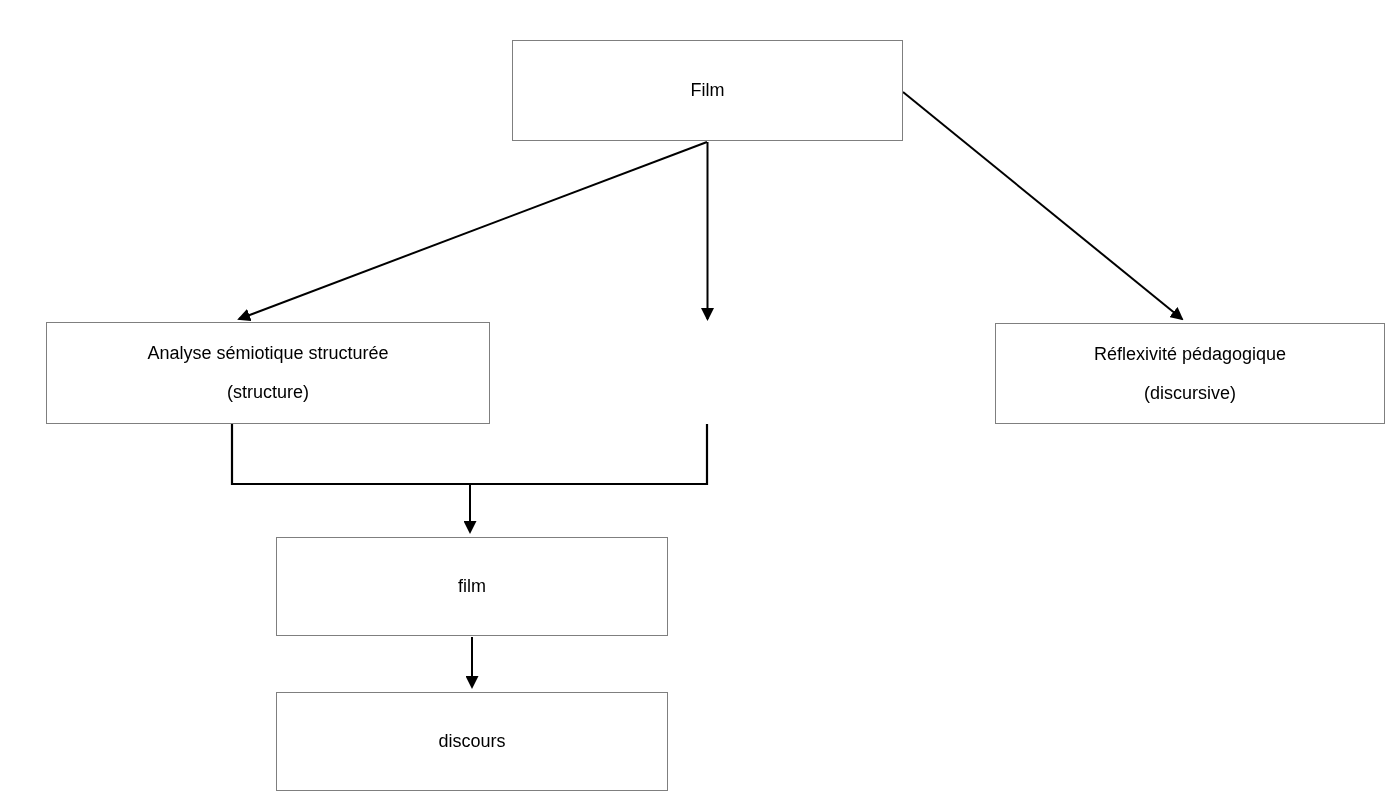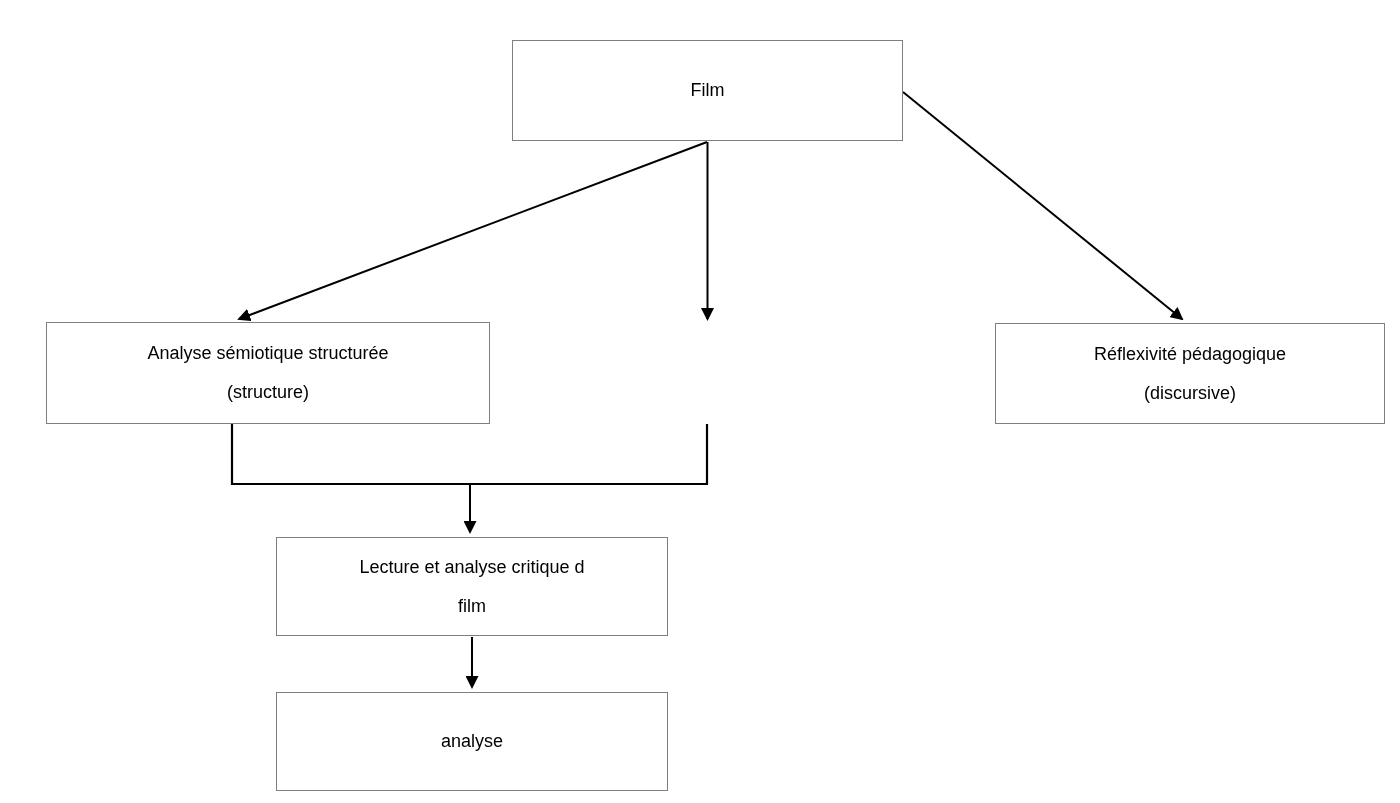--- a/index.html
+++ b/index.html
@@ -74,21 +74,20 @@
     <div class="node-line">(structure)</div>
   </div>
 
 
   <div class="node" style="left:995px; top:323px; width:390px; height:101px;">
     <div class="node-line">Réflexivité pédagogique</div>
     <div class="node-line">(discursive)</div>
   </div>
 
   <div class="node" style="left:276px; top:537px; width:392px; height:99px;">
-    <div class="node-line">Lecture et analyse critique d</div>
     <div class="node-line">film</div>
   </div>
 
   <div class="node" style="left:276px; top:692px; width:392px; height:99px;">
-    <div class="node-line">analyse</div>
+    <div class="node-line">discours</div>
   </div>
 
 </div>
 
 </body></html>

